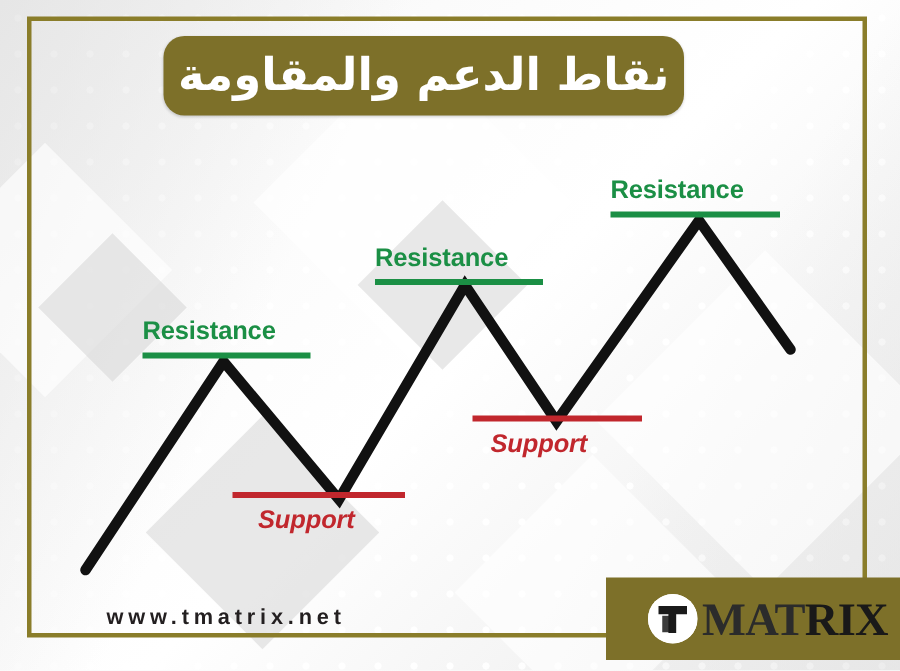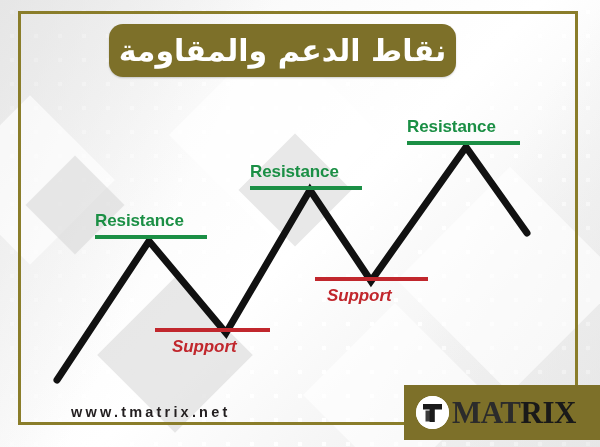--- a/index.html
+++ b/index.html
@@ -117,21 +117,21 @@
   
   #logo-block {
     position: absolute;
     left: 404px;
     top: 385px;
     width: 196px;
     height: 55px;
     background: #7d7029;
     display: flex;
     align-items: center;
-    padding-left: 12px;
+    padding-left: 28px;
     box-sizing: border-box;
   }
   #logo-mark {
     width: 33px;
     height: 33px;
     border-radius: 50%;
     background: #ffffff;
     position: relative;
     flex: 0 0 auto;
     margin-right: 3px;

